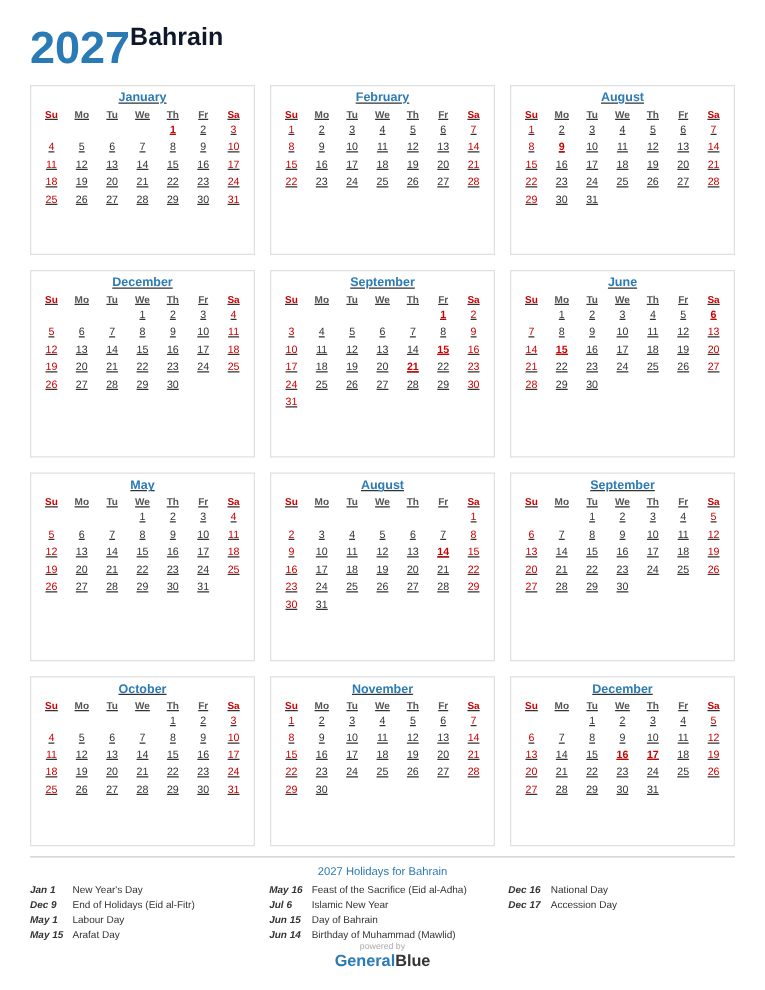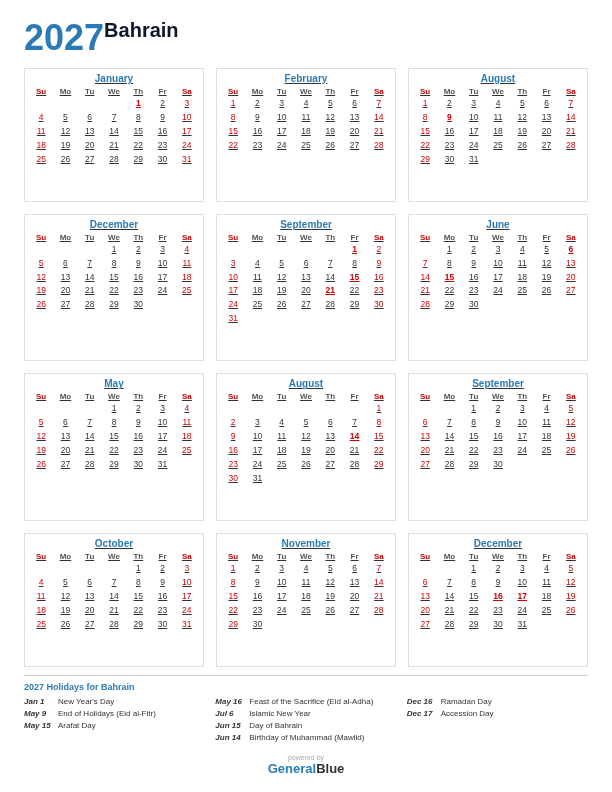--- a/index.html
+++ b/index.html
@@ -80,44 +80,44 @@
     .day.sunday { color: #cc0000; }
     .day.holiday { color: #cc0000; text-decoration: underline; font-weight: bold; }
 
     .holidays-section {
       margin-top: 8px;
       border-top: 1px solid #ccc;
       padding-top: 6px;
     }
     .holidays-title {
       color: #2a7ab5;
-      font-weight: bold;
+      font-weight: normal;
       font-size: 9px;
       margin-bottom: 4px;
+      text-align: center;
     }
     .holidays-columns {
       display: grid;
       grid-template-columns: 1fr 1fr 1fr;
       gap: 2px 10px;
     }
     .holiday-item {
       display: flex;
       gap: 4px;
       font-size: 8px;
       line-height: 1.5;
     }
     .holiday-date {
       font-weight: bold;
       white-space: nowrap;
       min-width: 30px;
       font-style: italic;
     }
     .holiday-name { }
     .footer {
-      margin-top: 10px;
       text-align: center;
     }
     .powered-by {
       font-size: 7px;
       color: #aaa;
     }
     .general-blue {
       font-size: 13px;
       font-weight: bold;
       color: #2a7ab5;
@@ -701,22 +701,26 @@
 
   <div class="holidays-section">
     <div class="holidays-title">2027 Holidays for Bahrain</div>
     <div class="holidays-columns" id="holidays-columns">
     <div>
           <div class="holiday-item">
             <span class="holiday-date">Jan 1</span>
             <span class="holiday-name">New Year's Day</span>
           </div>
           <div class="holiday-item">
-            <span class="holiday-date">May 9</span>
+            <span class="holiday-date">Dec 9</span>
             <span class="holiday-name">End of Holidays (Eid al-Fitr)</span>
+          </div>
+          <div class="holiday-item">
+            <span class="holiday-date">May 1</span>
+            <span class="holiday-name">Labour Day</span>
           </div>
           <div class="holiday-item">
             <span class="holiday-date">May 15</span>
             <span class="holiday-name">Arafat Day</span>
           </div>
         </div>
         <div>
           <div class="holiday-item">
             <span class="holiday-date">May 16</span>
             <span class="holiday-name">Feast of the Sacrifice (Eid al-Adha)</span>
@@ -730,21 +734,21 @@
             <span class="holiday-name">Day of Bahrain</span>
           </div>
           <div class="holiday-item">
             <span class="holiday-date">Jun 14</span>
             <span class="holiday-name">Birthday of Muhammad (Mawlid)</span>
           </div>
         </div>
         <div>
           <div class="holiday-item">
             <span class="holiday-date">Dec 16</span>
-            <span class="holiday-name">Ramadan Day</span>
+            <span class="holiday-name">National Day</span>
           </div>
           <div class="holiday-item">
             <span class="holiday-date">Dec 17</span>
             <span class="holiday-name">Accession Day</span>
           </div>
         </div>
       </div>
   </div>
 
   <div class="footer">

